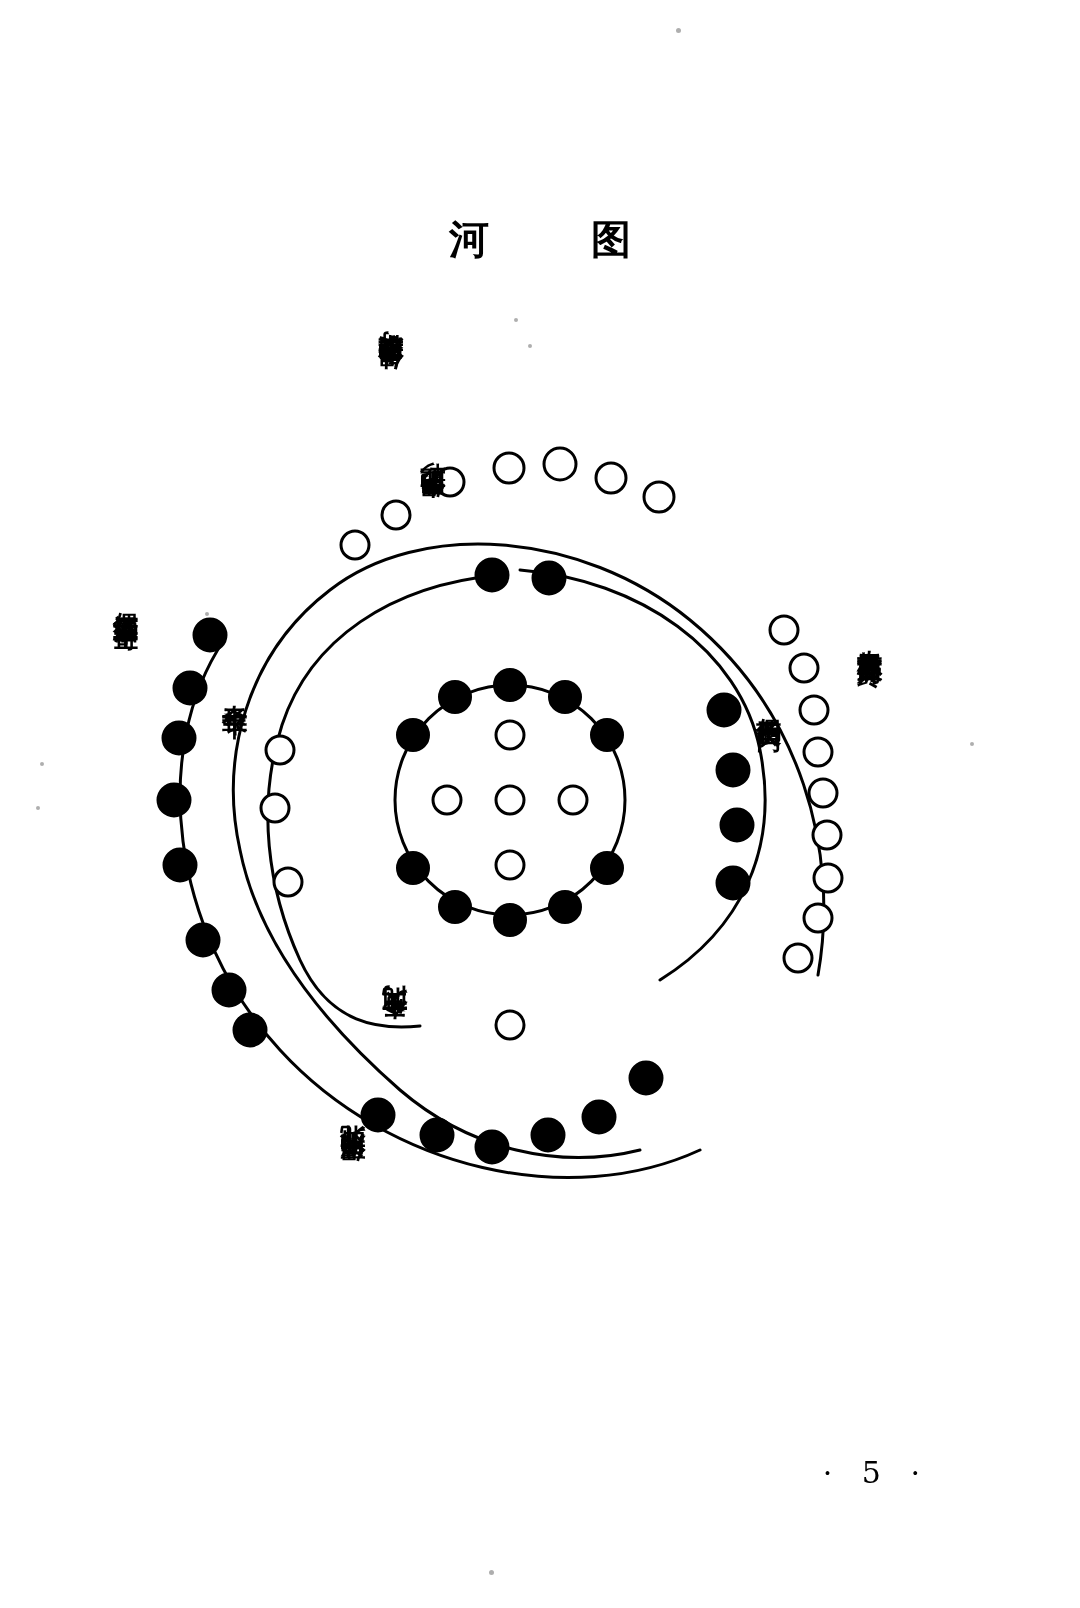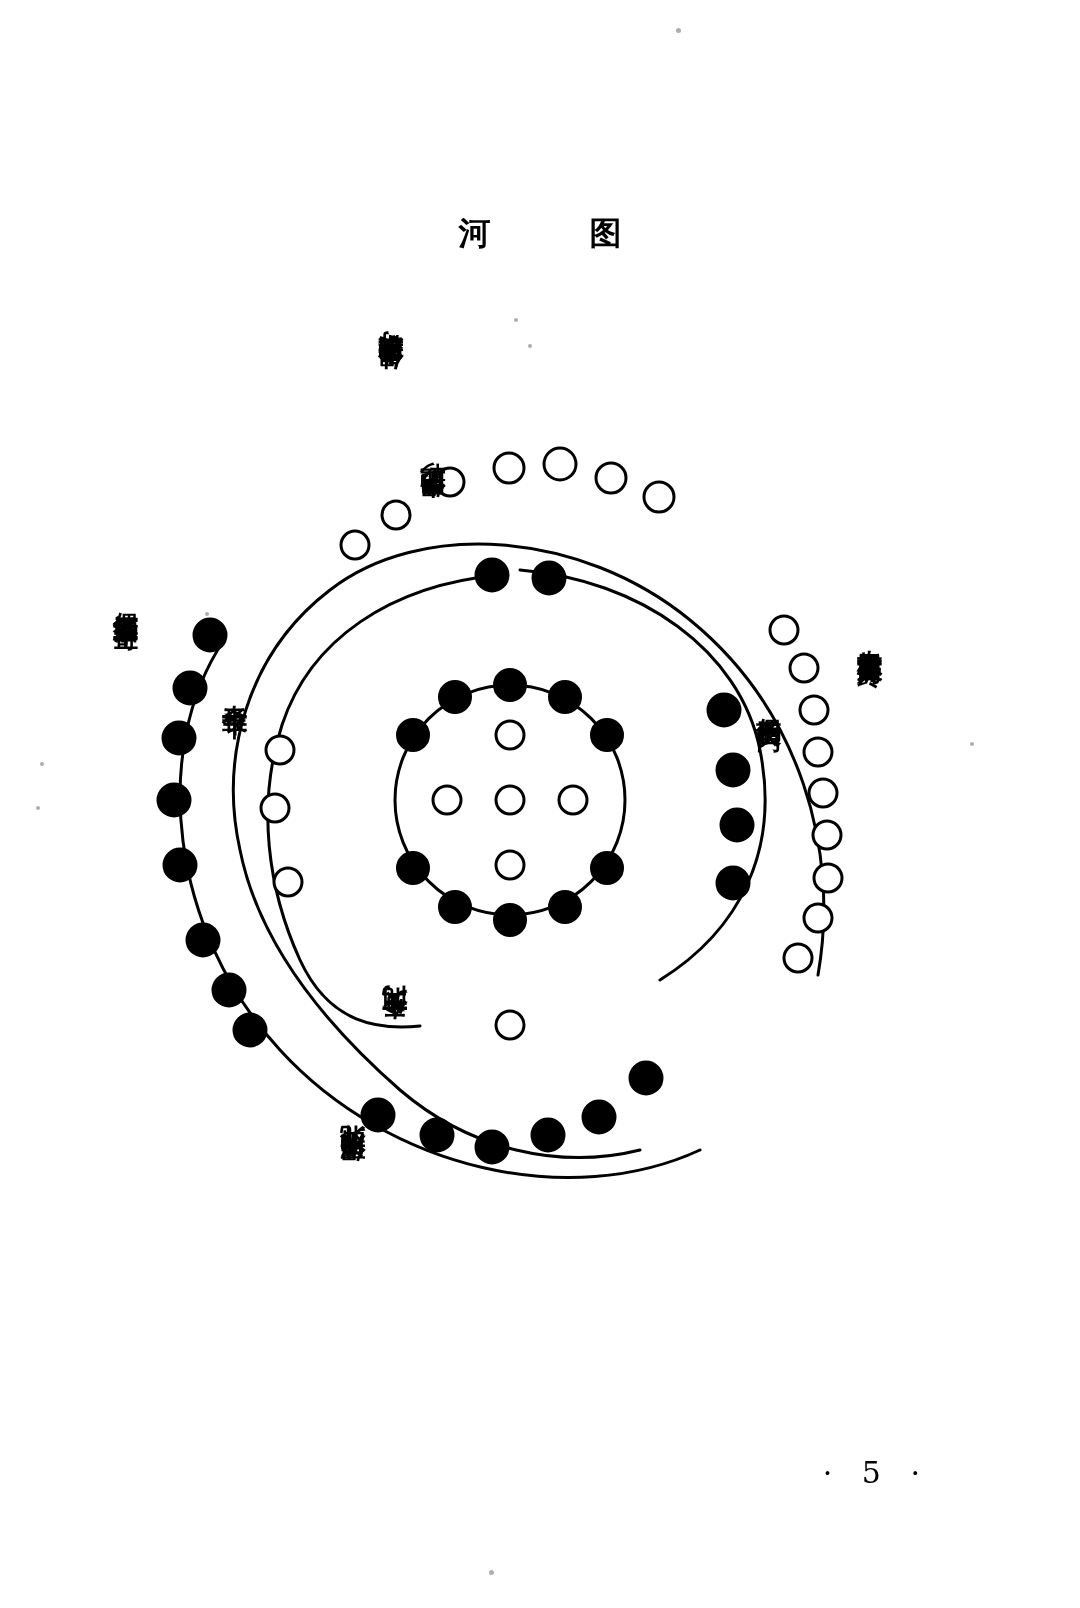--- a/index.html
+++ b/index.html
@@ -19,21 +19,21 @@
     position: absolute;
     inset: 0;
   }
   #page-title {
     position: absolute;
     top: 212px;
     left: 0;
     width: 1080px;
     text-align: center;
     font-family: "DejaVu Serif", serif;
-    font-size: 32px;
+    font-size: 40px;
     font-weight: bold;
     letter-spacing: 44px;
     text-indent: 44px;
     color: #000;
   }
   #diagram {
     position: absolute;
     top: 330px;
     left: 0;
     width: 1080px;

